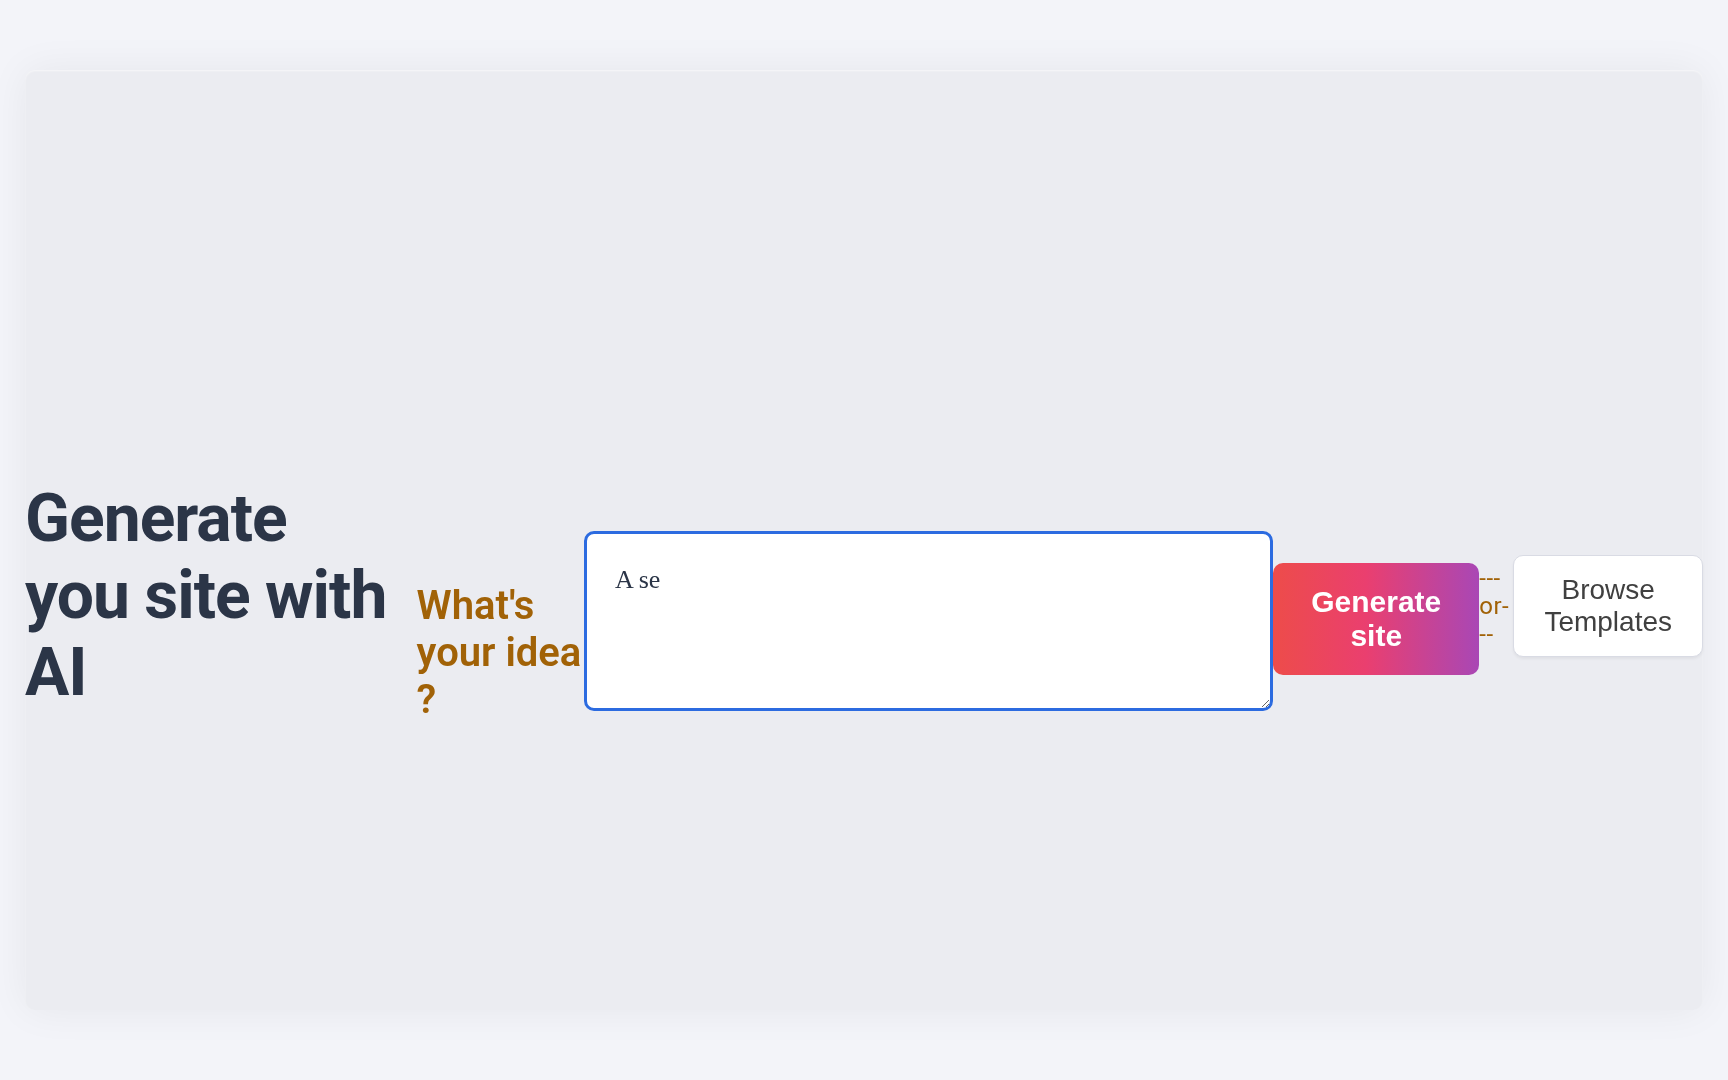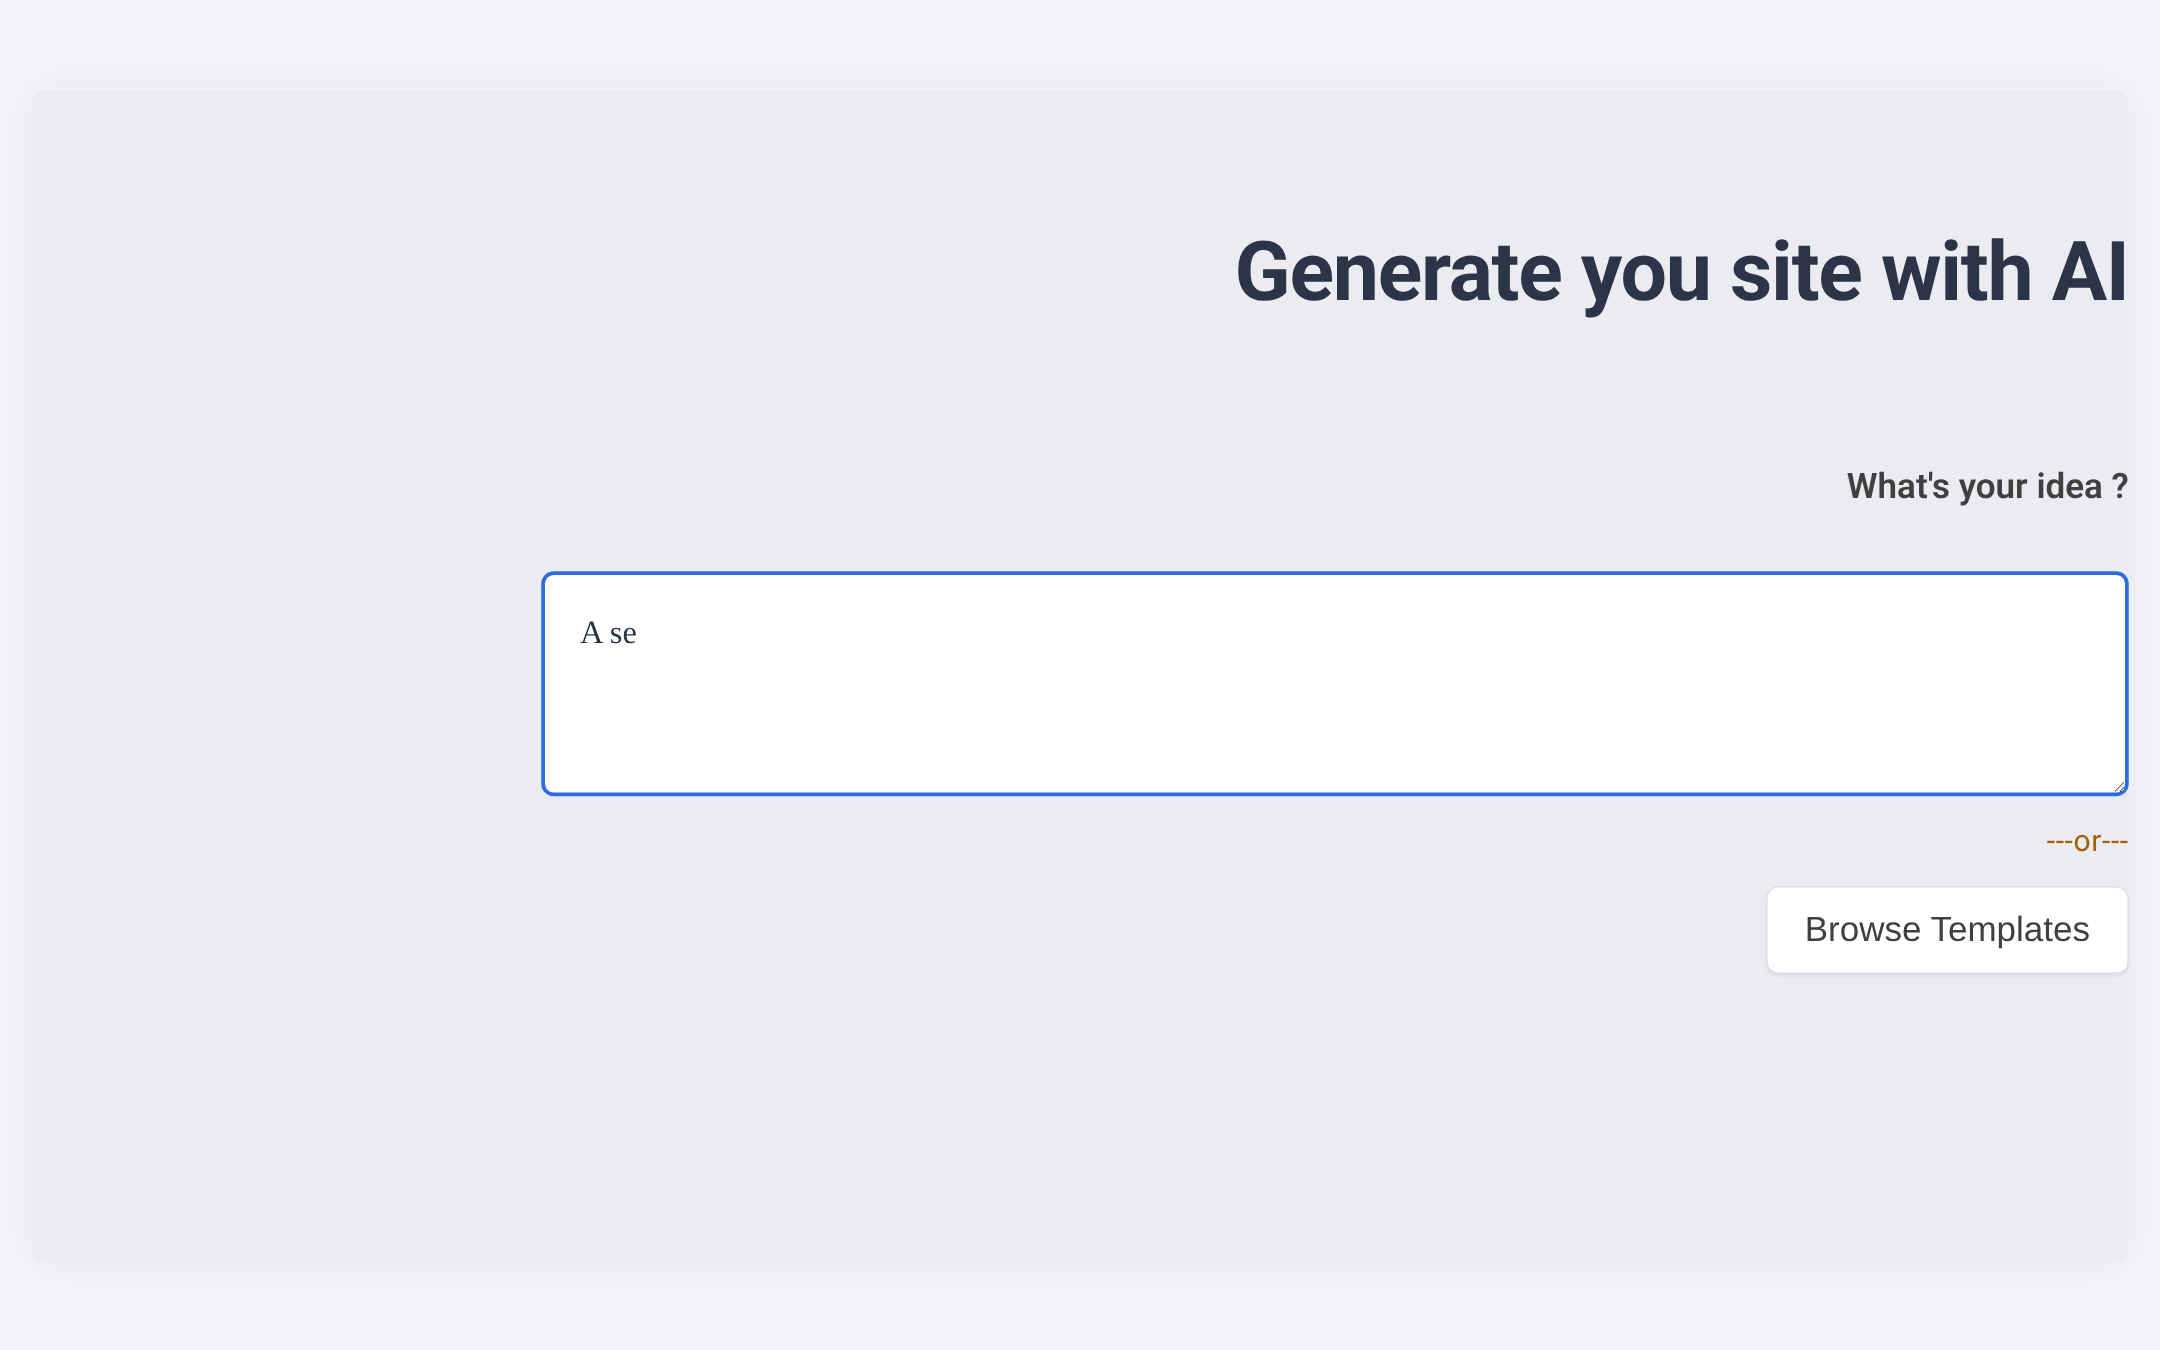--- a/index.html
+++ b/index.html
@@ -19,34 +19,34 @@
       height: 100%;
       padding-top: 70px;
     }
     .card {
       margin: 0 25px;
       background: #ebecf1;
       border-radius: 10px;
       box-shadow: 0 0 40px rgba(0,0,0,0.06), inset 0 1px 2px rgba(255,255,255,0.6);
       min-height: 940px;
       display: flex;
-      flex-direction: column;
-      align-items: flex-end;
+      flex-direction: row;
+      align-items: center;
       padding-top: 110px;
     }
     .title {
       color: #2b3547;
       font-size: 66px;
       font-weight: 700;
       letter-spacing: -1px;
     }
     .subtitle {
       margin-top: 115px;
-      color: #404040;
-      font-size: 28px;
+      color: #a16207;
+      font-size: 40px;
       font-weight: 600;
       margin-left: 20px;
     }
     .idea-input {
       margin-top: 52px;
       width: 1270px;
       height: 180px;
       background: #ffffff;
       border: 3px solid #2c6be0;
       border-radius: 10px;
@@ -92,18 +92,19 @@
 <body>
 
 <div class="outer">
   <div class="card">
     <h1 class="title">Generate you site with AI</h1>
 
     <h2 class="subtitle">What's your idea ?</h2>
 
     <textarea class="idea-input" style="">A se</textarea>
 
+    <button class="generate-btn">Generate site</button>
 
     <div class="or-sep">---or---</div>
 
     <button class="browse-btn">Browse Templates</button>
   </div>
 </div>
 
 </body></html>

